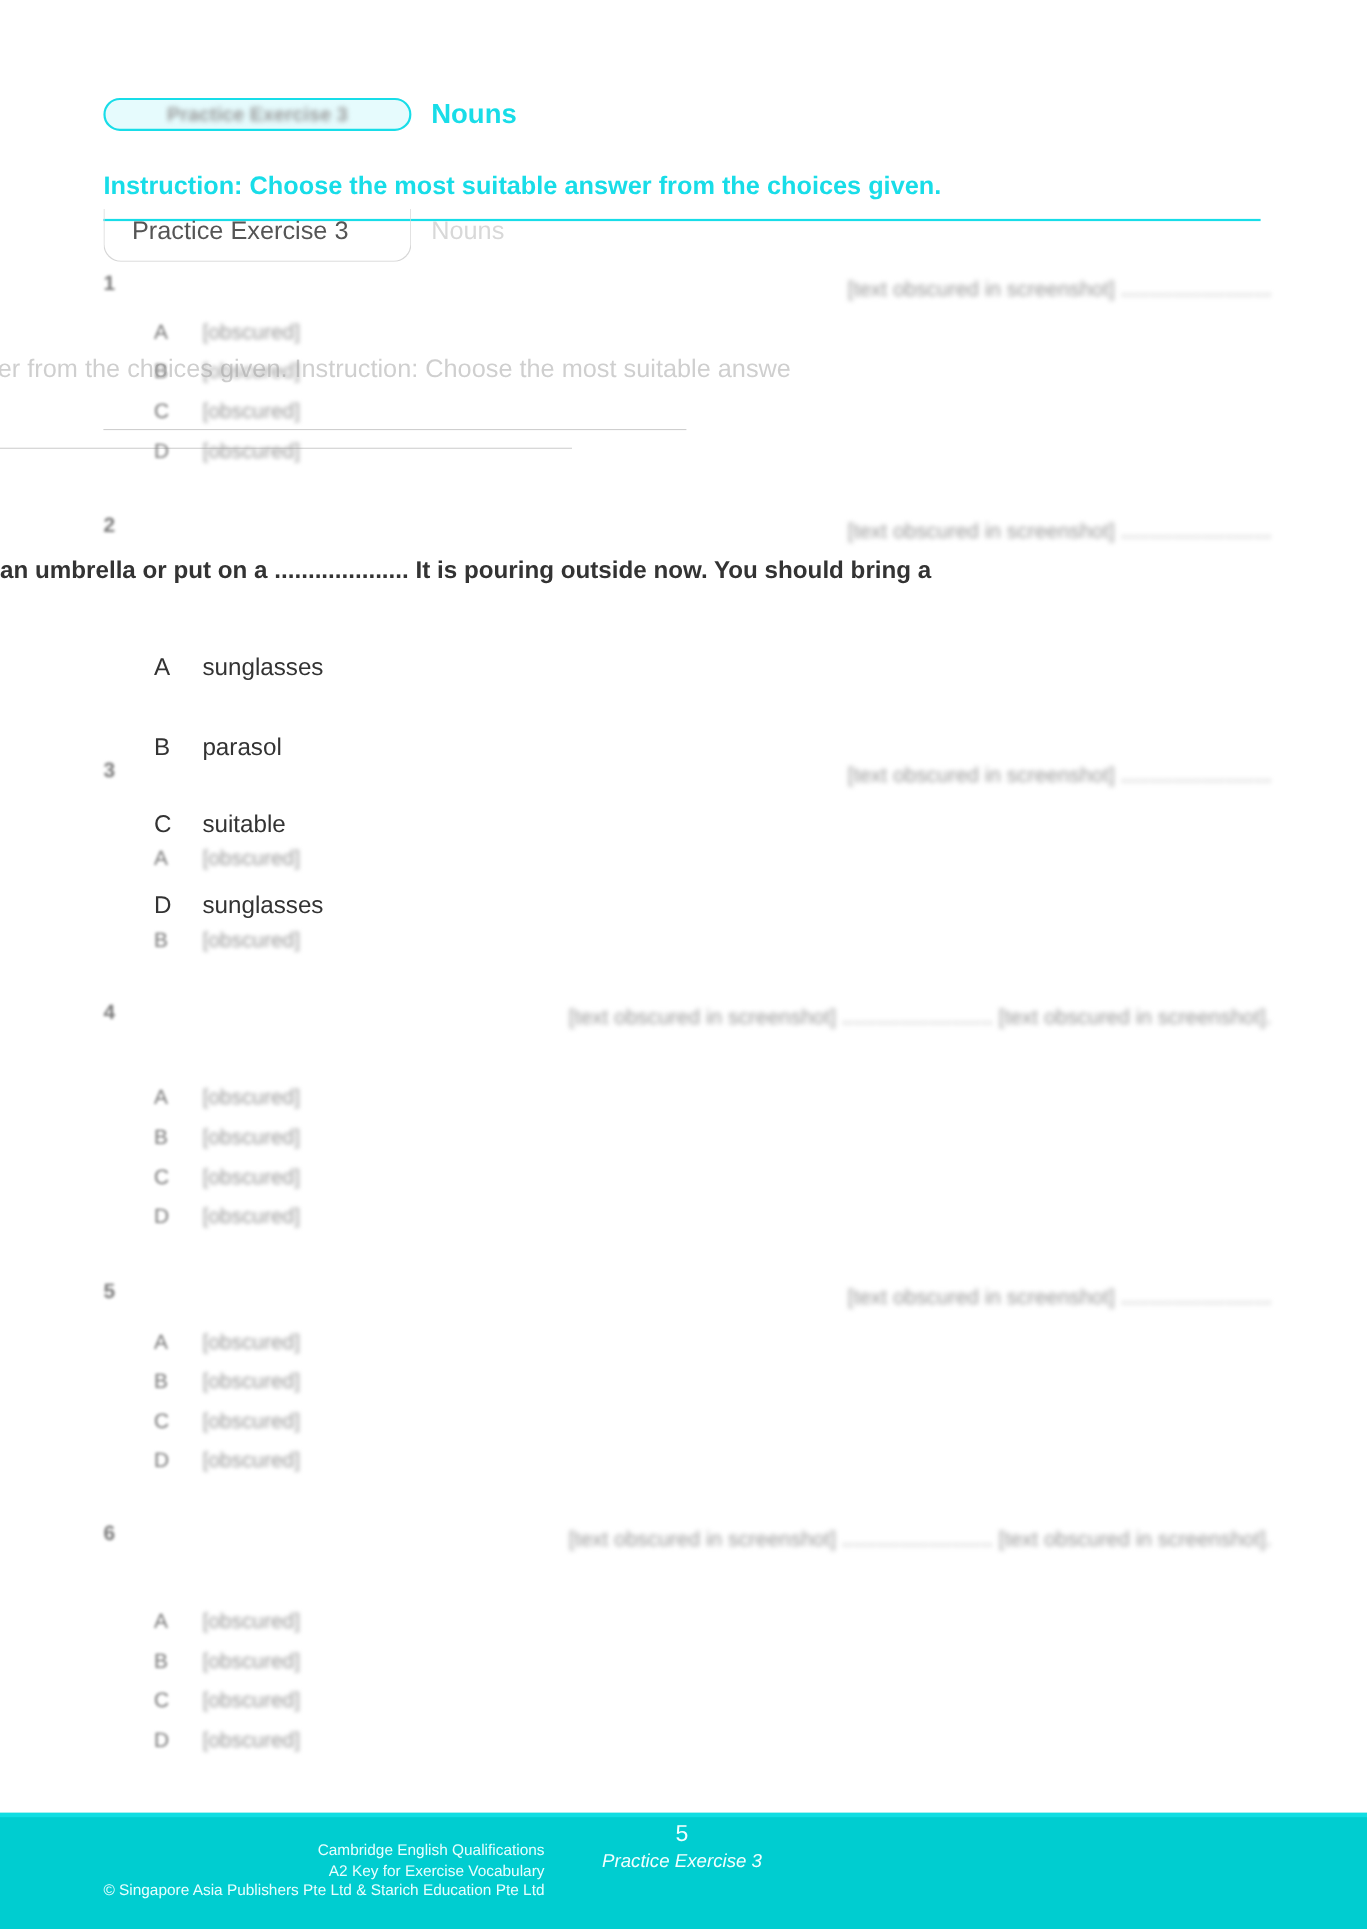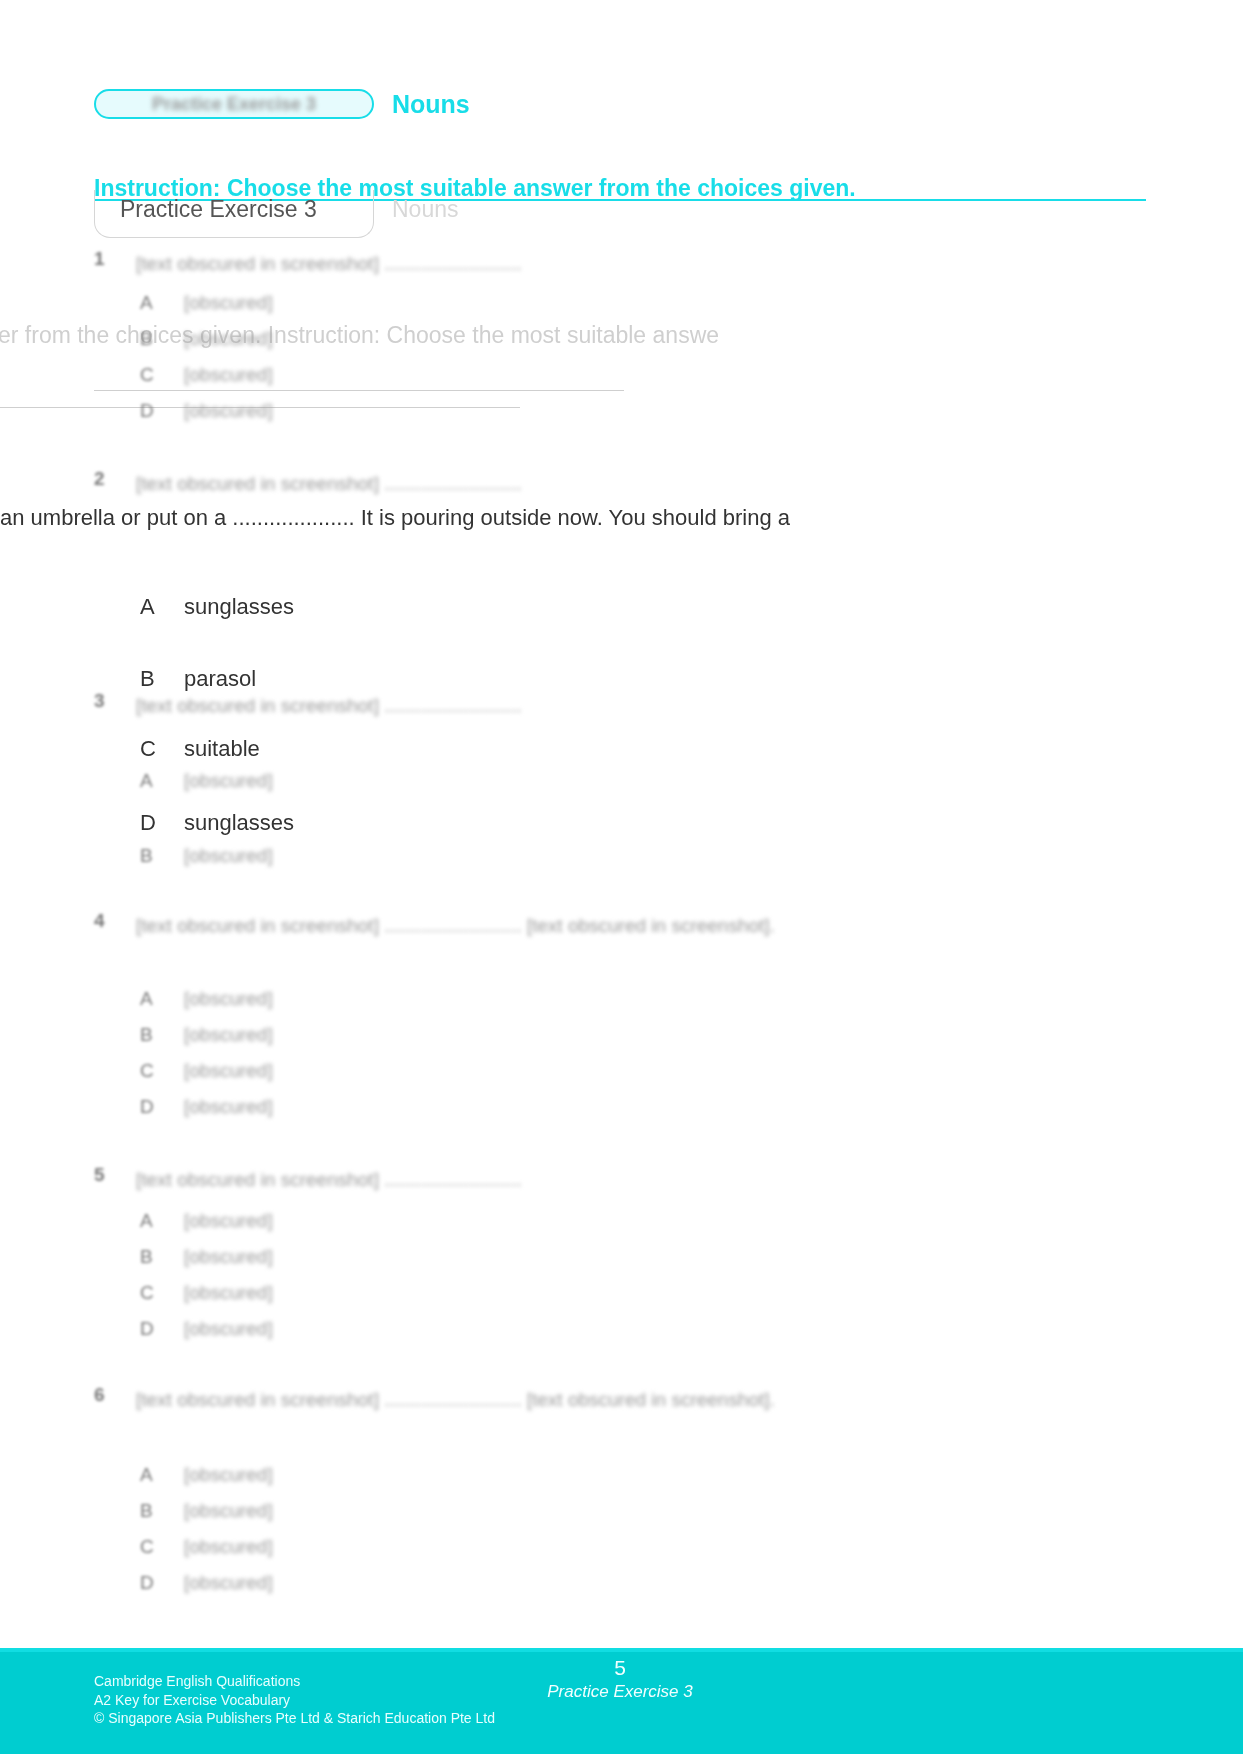--- a/index.html
+++ b/index.html
@@ -1,32 +1,32 @@
 <!DOCTYPE html>
 <html><head>
 <meta charset="utf-8">
 <style>
   html, body { margin:0; padding:0; }
   body { width:1243px; height:1754px; position:relative; background:#ffffff; overflow:hidden;
          font-family:"Liberation Sans", sans-serif; color:#222; }
-  .abs { position:absolute; }
+  .abs { position:absolute;text-align:right; }
   .pill { left:94px; top:89px; width:280px; height:30px; border:2.5px solid #18dde8; border-radius:16px;
           box-sizing:border-box; background:#e6fbfd; display:flex; align-items:center; justify-content:center; }
   .pill-text { font-size:18px; color:#9a9a9a; filter:blur(2.5px); font-weight:bold; }
   .section { left:392px; top:90px; font-size:25px; font-weight:bold; color:#18dde8; }
-  .instr { left:94px; top:155px; font-size:23px; font-weight:bold; color:#18dde8; white-space:nowrap;margin-top:20px; }
+  .instr { left:94px; top:155px; font-size:23px; font-weight:bold; color:#18dde8; white-space:nowrap; }
   .rule { left:94px; top:199px; width:1052px; height:2px; background:#18dde8; }
   .ghost-pill { left:94px; top:190px; width:280px; height:48px; border:1.5px solid #d6d6d6; border-top:none;
                 border-radius:0 0 16px 16px; box-sizing:border-box; }
   .ghost-pill-text { left:120px; top:196px; font-size:23px; color:#555; }
   .ghost-nouns { left:392px; top:196px; font-size:23px; color:#d8d8d8; }
   .ghost-instr { left:-2px; top:322px; font-size:23px; color:#cfcfcf; white-space:nowrap; }
   .ghost-line1 { left:94px; top:390px; width:530px; height:1px; background:#cfcfcf; }
   .ghost-line2 { left:0; top:407px; width:520px; height:1px; background:#cfcfcf; }
-  .ghost-q { left:0; top:505px; font-size:22px; color:#333; white-space:nowrap; }
+  .ghost-q { left:0; top:505px; font-size:22px; color:#333; white-space:nowrap;font-weight:bold; }
   .q { left:94px; font-size:19px; color:#999; }
   .q-num { position:absolute; left:0; top:0; filter:blur(1.6px); color:#777; font-weight:bold; }
   .q-text { position:absolute; left:42px; top:0; width:1020px; line-height:32px; filter:blur(2.2px); color:#9a9a9a; }
   .opt { left:140px; font-size:19px; color:#9a9a9a; }
   .opt-letter { position:absolute; left:0; top:0; filter:blur(1.6px); color:#777; }
   .opt-text { position:absolute; left:44px; top:0; white-space:nowrap; filter:blur(2px); }
   .clear-opt { left:140px; font-size:22px; color:#222; }
   .clear-opt .opt-letter, .clear-opt .opt-text { filter:none; color:#333; }
   .footer { left:0; top:1648px; width:1243px; height:106px; background:#00cdd0; border-top:4px solid #11dde2; }
   .footer-lines { left:94px; top:1672px; font-size:14px; color:#e8ffff; line-height:18.5px; }

